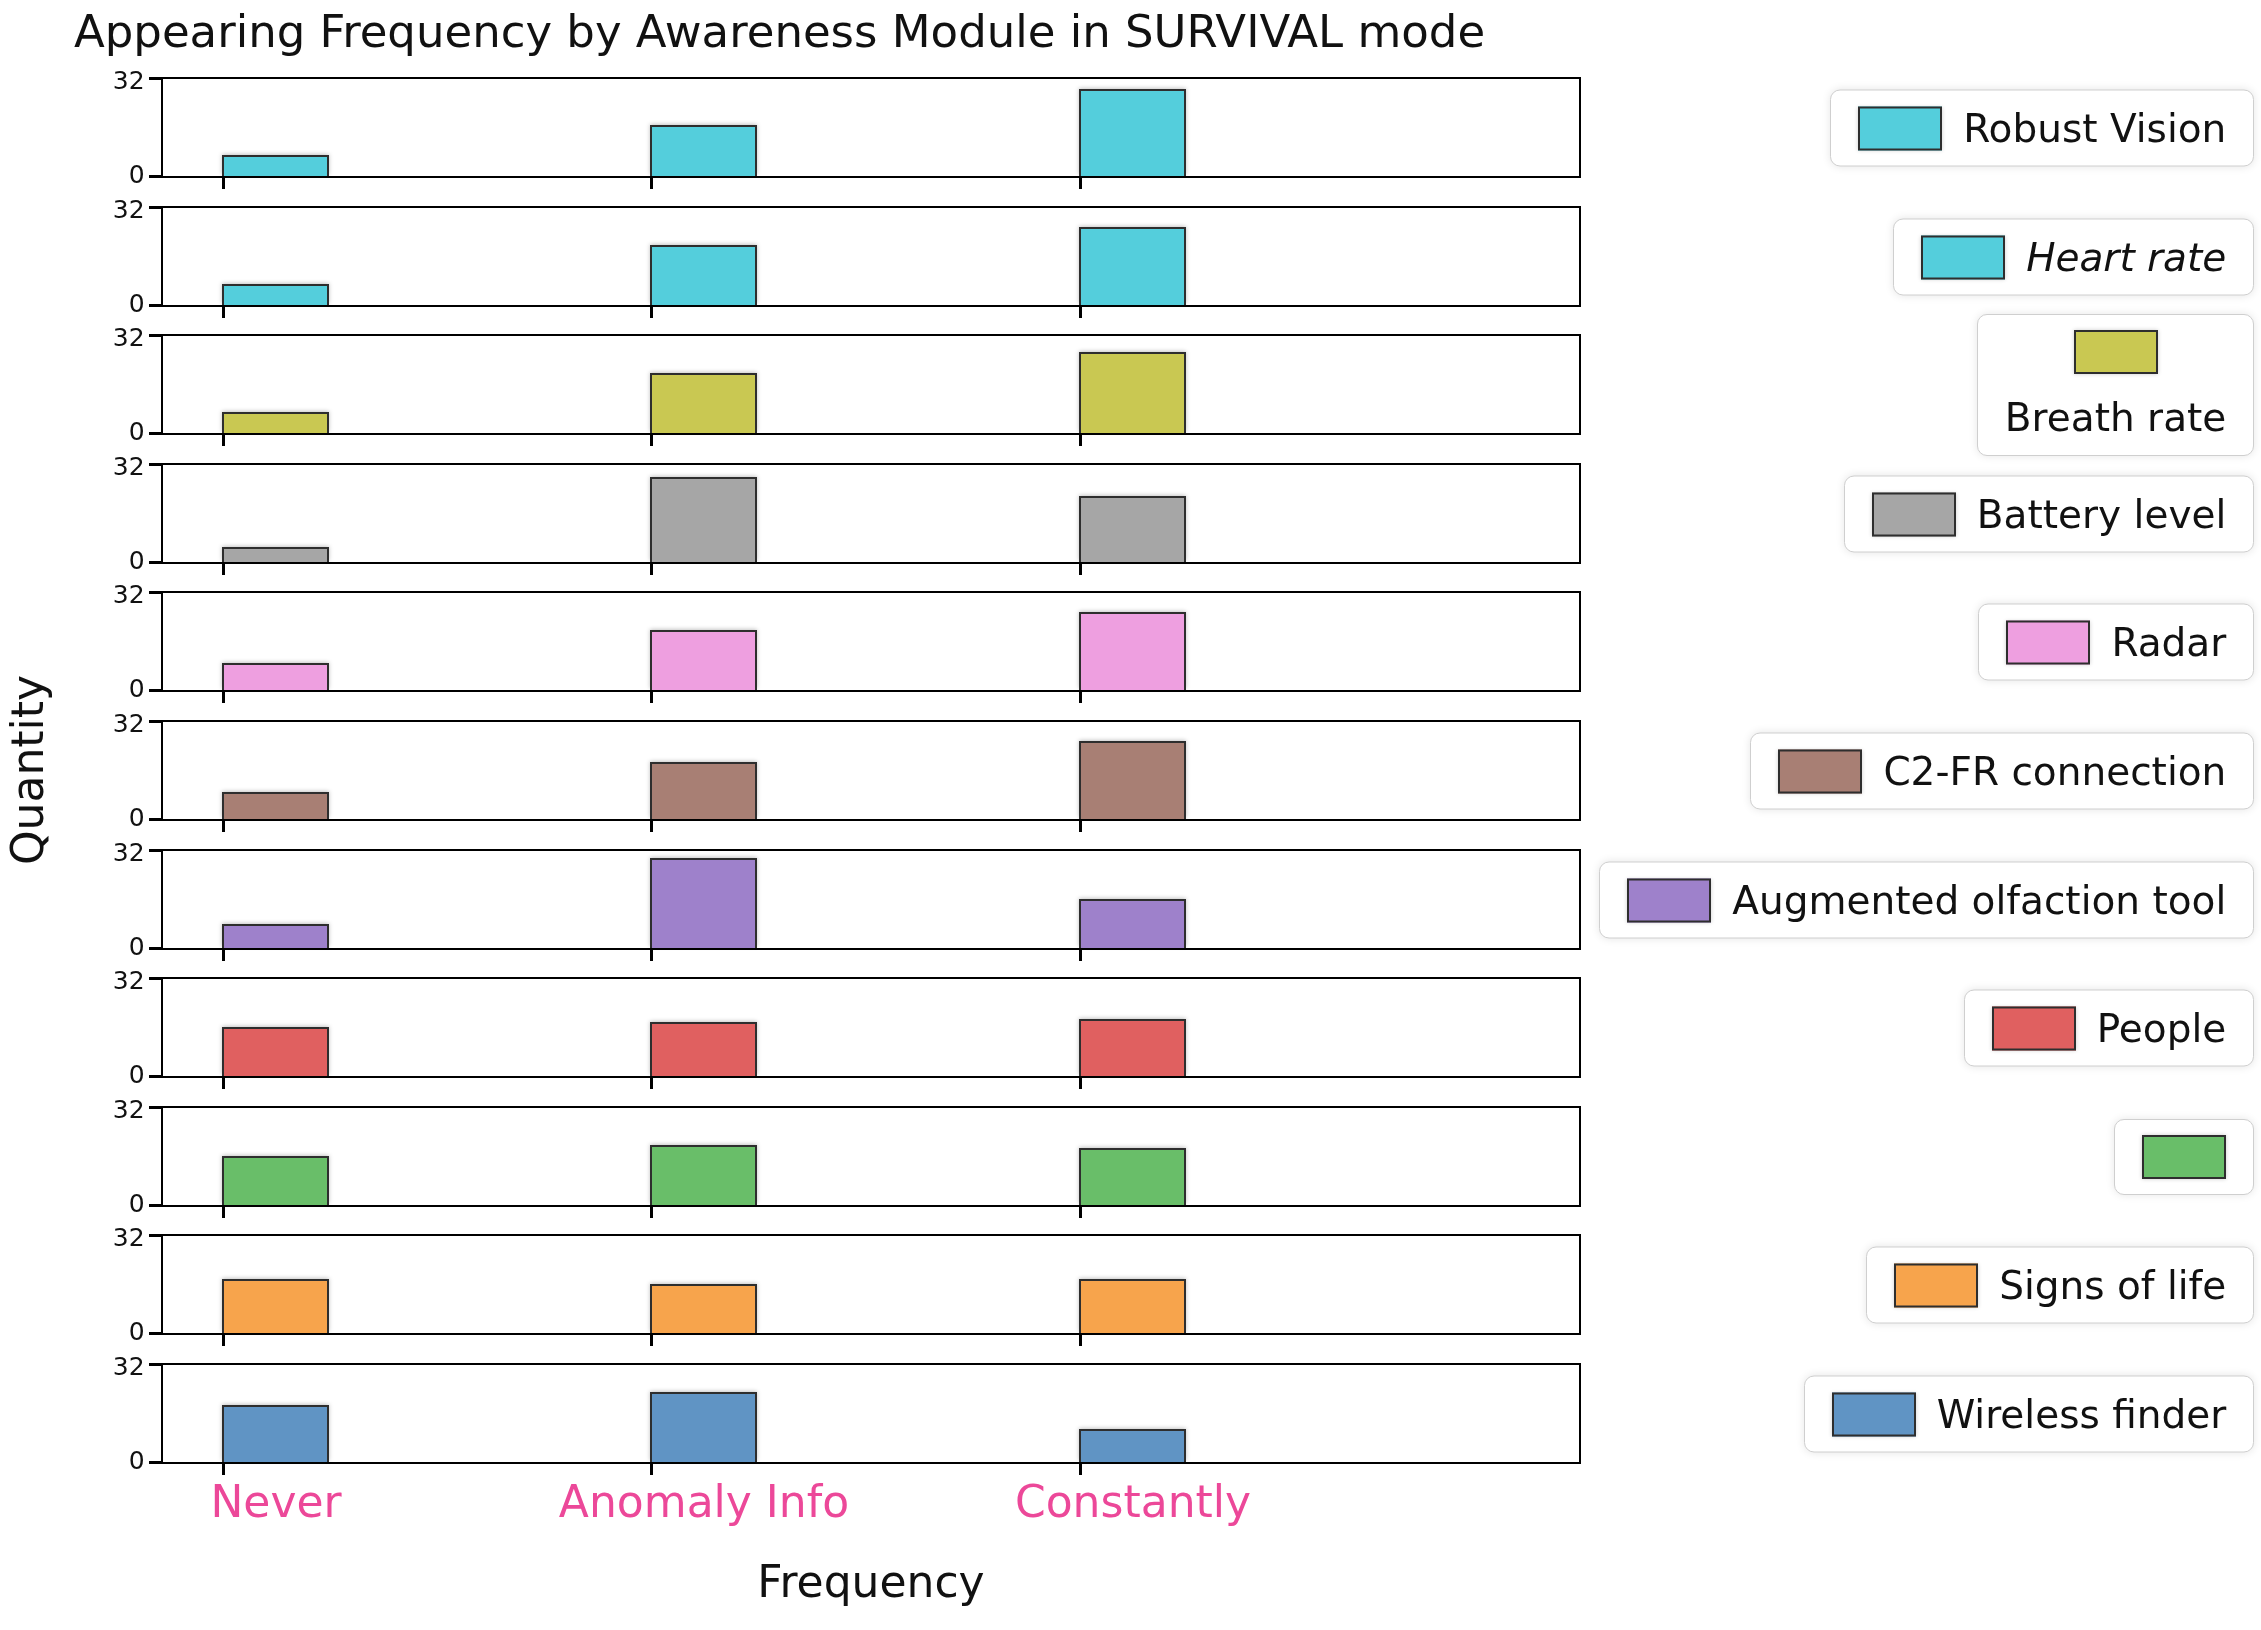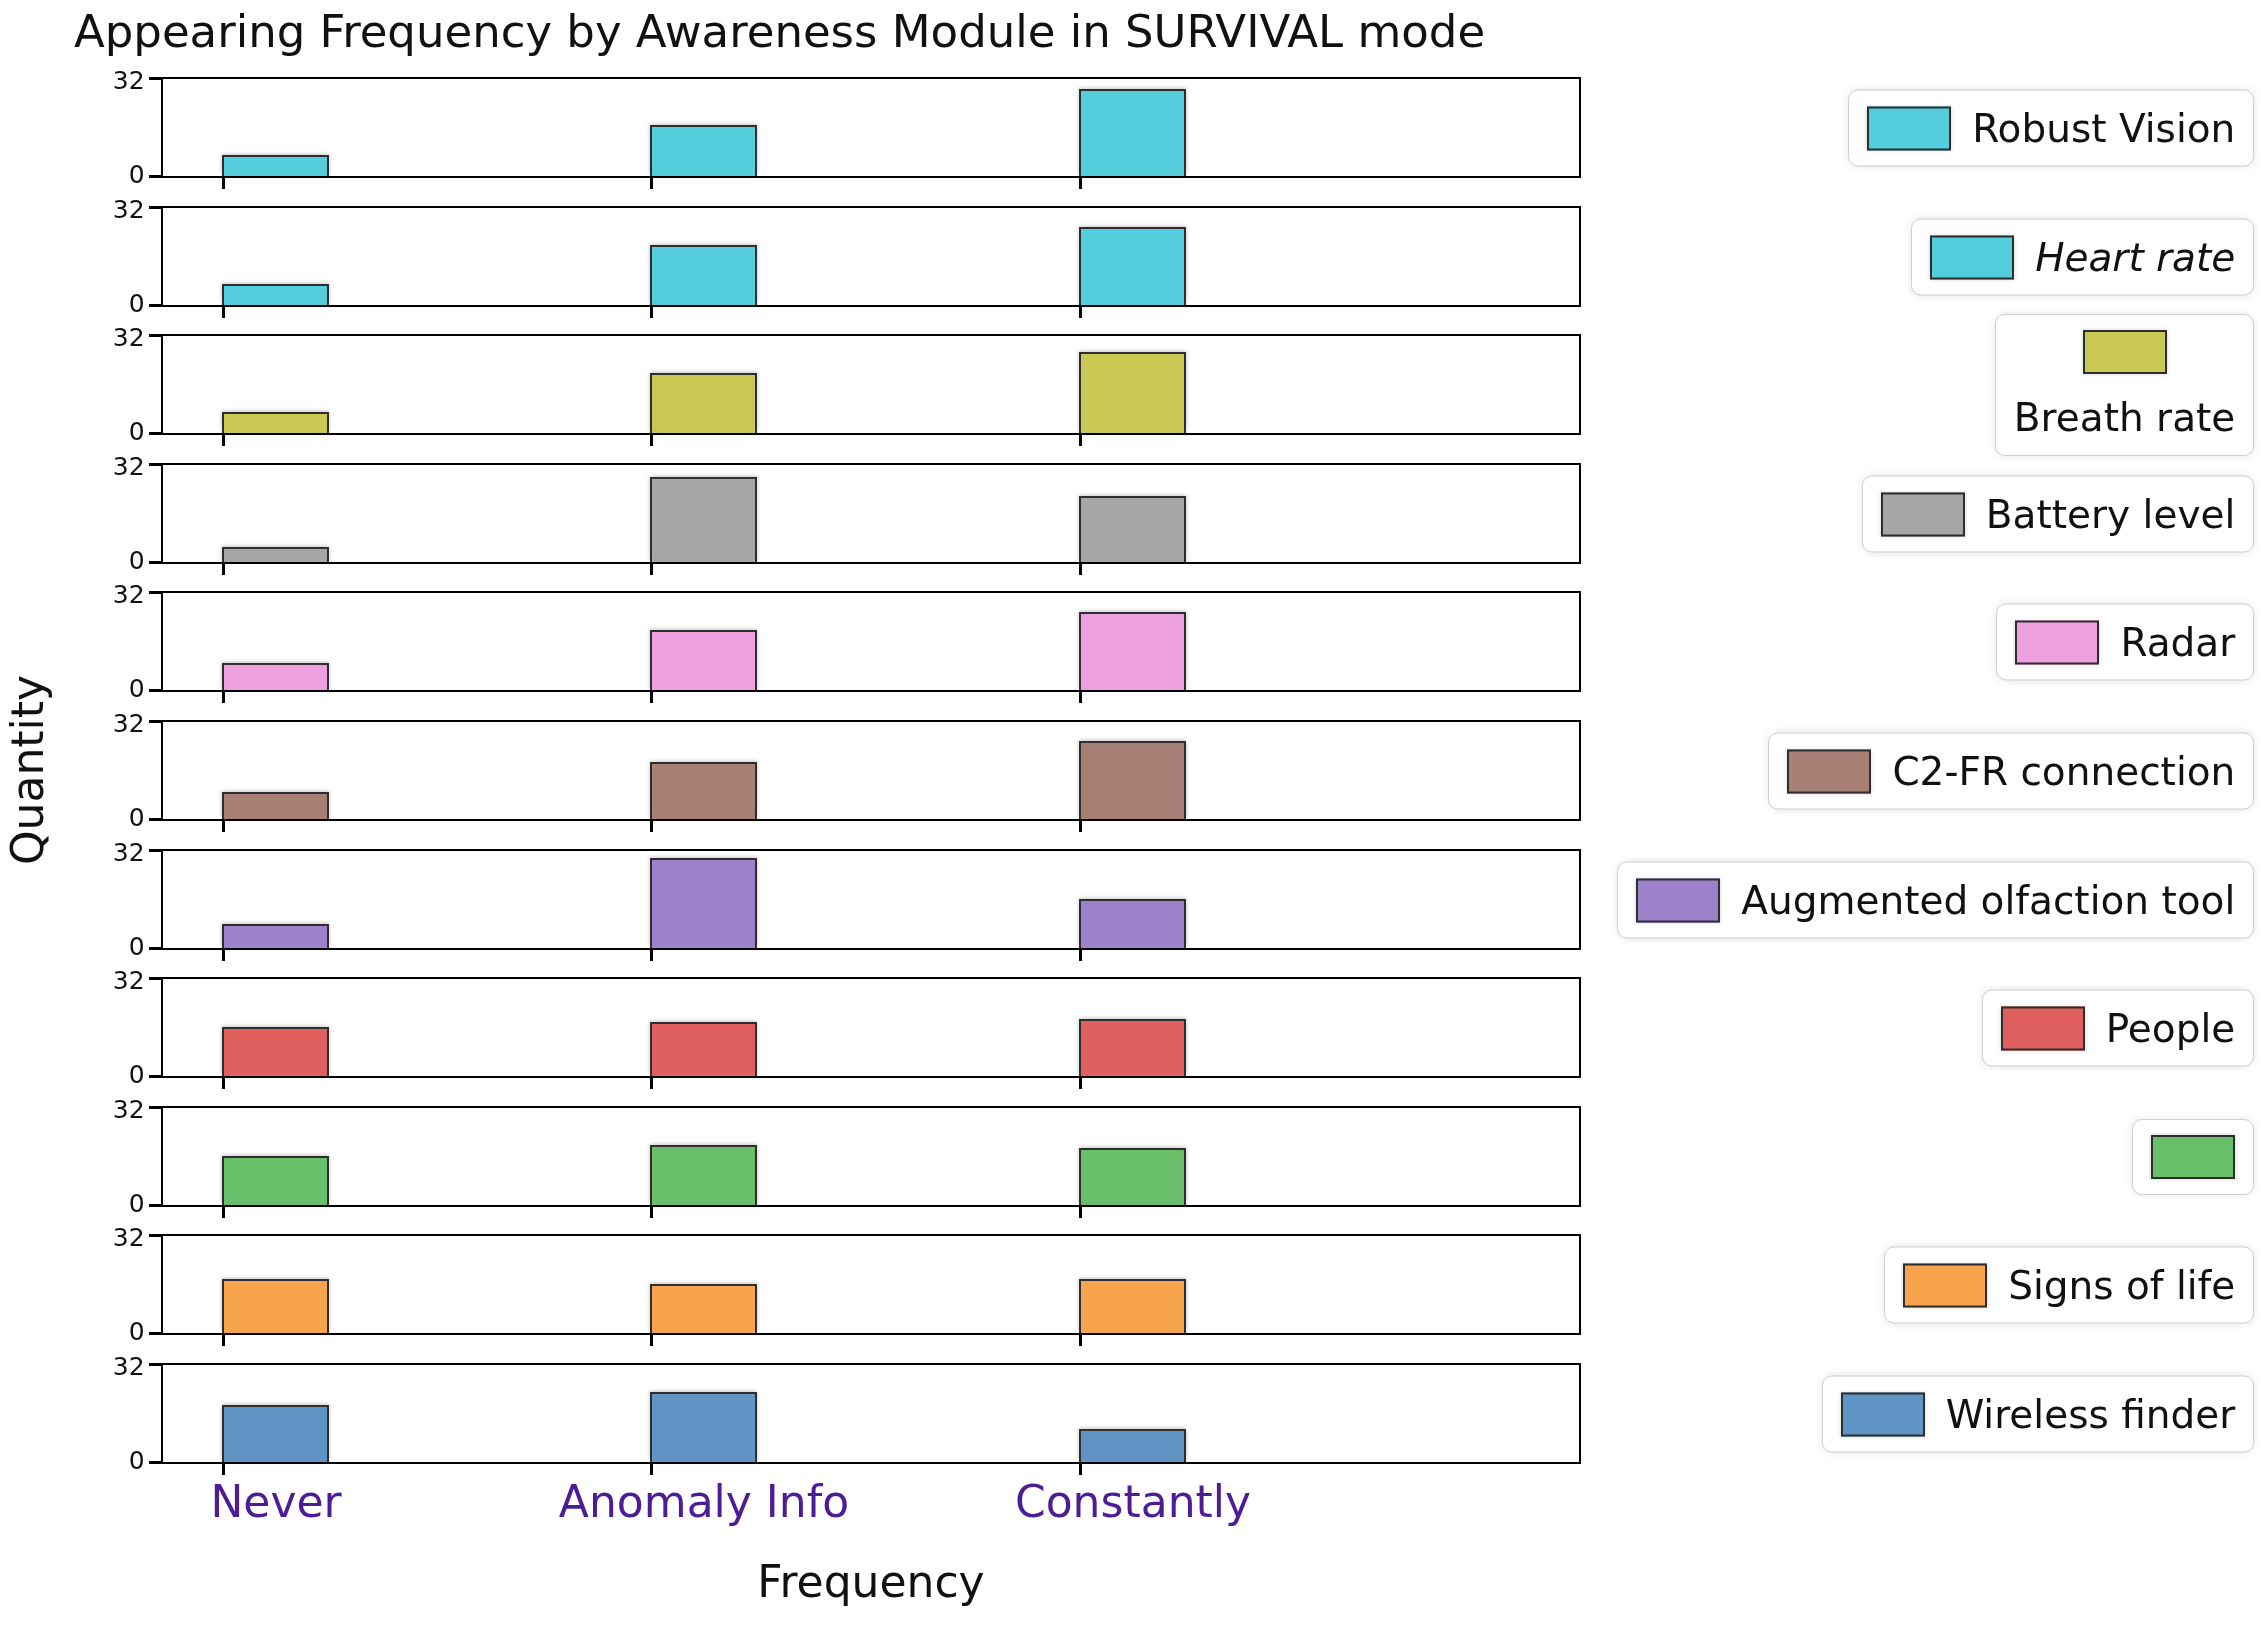--- a/index.html
+++ b/index.html
@@ -25,35 +25,35 @@
     position:absolute; right:calc(100% + 18.4px); font-size:25px; line-height:1; color:#111;
   }
   .ytick-label.top { top:0; transform:translateY(-45%); }
   .ytick-label.bottom { bottom:0; transform:translateY(45%); }
   .ytick-mark { position:absolute; left:-14.2px; width:11.7px; height:2.5px; background:#000; }
   .ytick-mark.top { top:-1.7px; }
   .ytick-mark.bottom { bottom:-1.7px; }
   .xtick-mark { position:absolute; top:100%; width:2.5px; height:12.6px; background:#000; }
   .xtick-label {
     position:absolute; top:1476px; transform:translateX(-50%);
-    font-size:44px; white-space:nowrap; color:#4c1d95;
+    font-size:44px; white-space:nowrap; color:#ec4899;
   }
   .xlabel {
     position:absolute; top:1556px; left:871px; transform:translateX(-50%);
     font-size:44px; white-space:nowrap; color:#111;
   }
   .ylabel {
     position:absolute; top:770px; left:27px; transform:translate(-50%,-50%) rotate(-90deg);
     font-size:44px; white-space:nowrap; color:#111;
   }
   .legend-box {
     position:absolute; right:6.7px; transform:translateY(-50%);
     background:#fff; border:1.7px solid #cfcfcf; border-radius:10px;
     box-shadow:0 0 8.4px rgba(0,0,0,0.10);
-    display:flex; align-items:center; gap:21px; padding:15px 18px;
+    display:flex; align-items:center; gap:21px; padding:15px 27px;
   }
   .legend-swatch {
     width:84px; height:44px; box-sizing:border-box;
     border:2.5px solid #2e2e2e; box-shadow:0 0 4.2px rgba(0,0,0,0.2); flex:0 0 auto;
   }
   .legend-label { font-size:39px; white-space:nowrap; color:#111; }
 </style>
 </head>
 <body>
 

